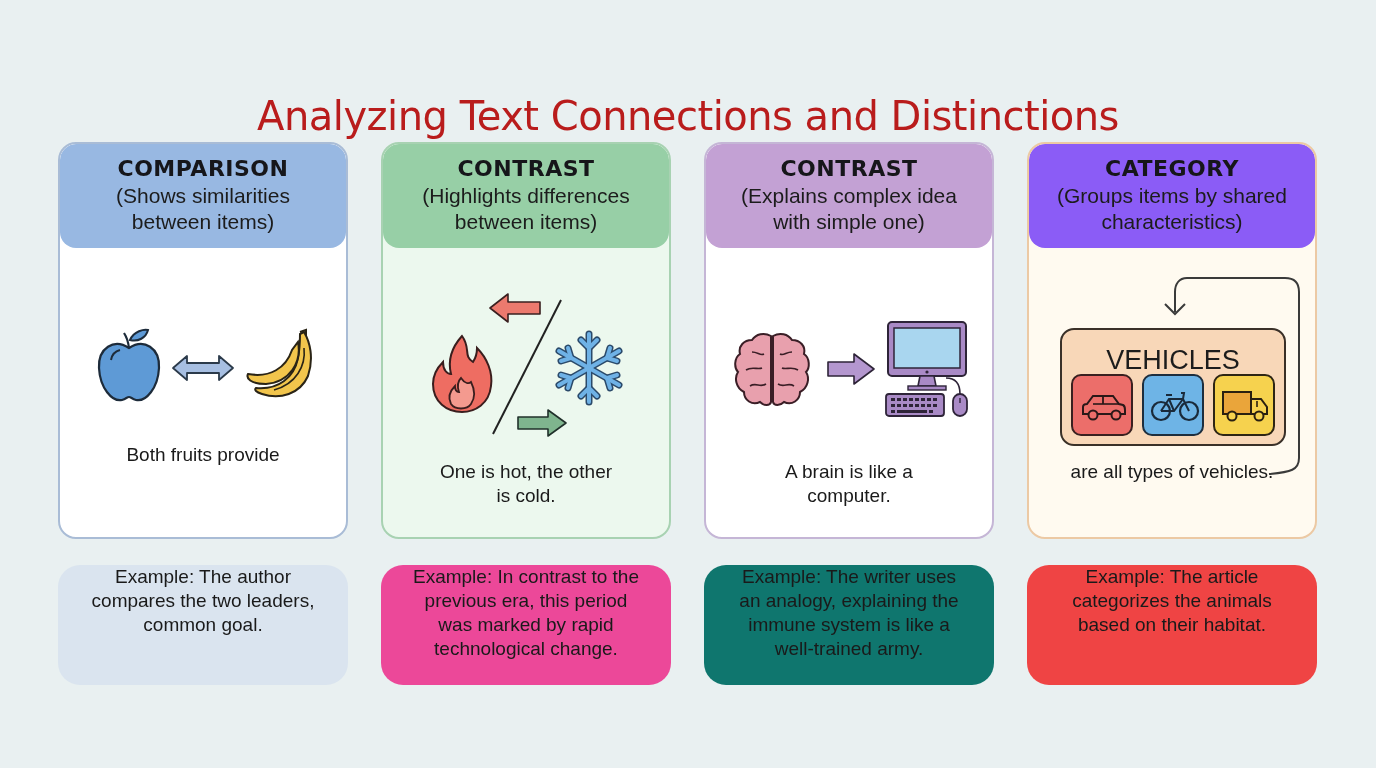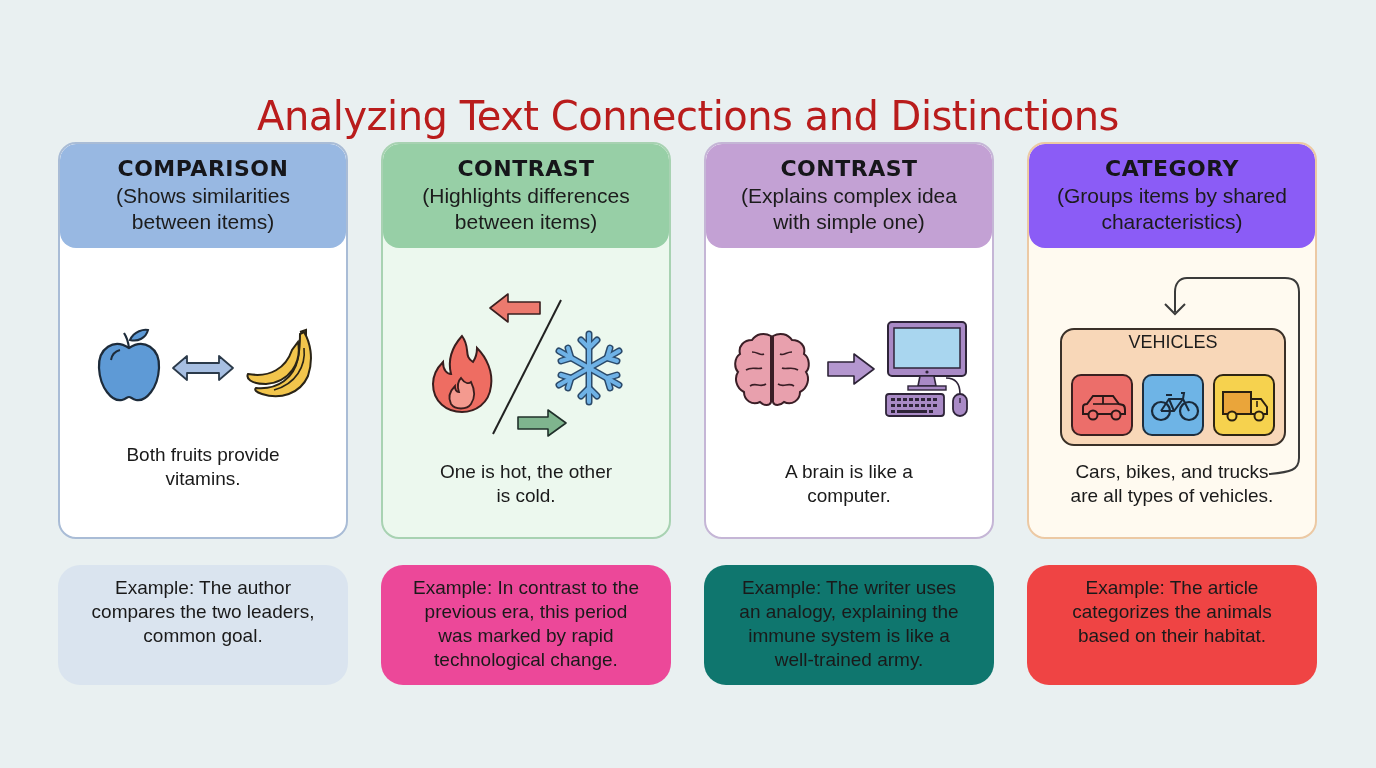--- a/index.html
+++ b/index.html
@@ -31,21 +31,21 @@
     font-size: 21px; line-height: 26px; margin-top: 2px; color: #1c1c1c;
   }
   .card-body { position: absolute; left: 0; right: 0; top: 104px; bottom: 0; }
   .caption {
     position: absolute; left: 10px; right: 10px; top: 316px;
     text-align: center; font-size: 19px; line-height: 24px; color: #1a1a1a;
   }
   .example {
     position: absolute; top: 565px; width: 290px; height: 120px;
     border-radius: 22px; text-align: center;
-    font-size: 19px; line-height: 24px; padding-top: 11px; color: #1a1a1a;
+    font-size: 19px; line-height: 24px; color: #1a1a1a;
   }
   svg { position: absolute; overflow: visible; }
 </style>
 </head>
 <body>
 
 <div class="title">Analyzing Text Connections and Distinctions</div>
 
 <div class="card" style="left:58px; border-color:#a9bcd6; background:#ffffff;">
   <div class="card-head" style="background:#98b8e2;">
@@ -69,21 +69,20 @@
     </svg>
 
     <svg style="left:184px; top:80px;" width="72" height="76" viewBox="0 0 72 76">
       <path d="M56 6 L60 4 C66 14 70 30 64 48 C56 66 36 72 18 66 C12 64 10 62 12 60 C34 62 50 50 54 30 C56 20 56 12 56 6 Z" fill="#f2c54c" stroke="#2a2416" stroke-width="2"></path>
       <path d="M54 14 C58 34 46 54 22 56 C6 56 2 50 4 46 C26 50 42 40 48 22 Z" fill="#f2c54c" stroke="#2a2416" stroke-width="2"></path>
       <path d="M60 20 C62 38 52 56 30 62" fill="none" stroke="#2a2416" stroke-width="1.6"></path>
       <path d="M56 4 L62 2 L62 8" fill="none" stroke="#2a2416" stroke-width="2"></path>
     </svg>
     <div class="caption" style="top:195px;">
       <div>Both fruits provide</div>
-      <div>vitamins.</div>
     </div>
   </div>
 </div>
 
 <div class="card" style="left:381px; border-color:#a8d2b2; background:#ecf8ee;">
   <div class="card-head" style="background:#97cfa6;">
     <div class="name">CONTRAST</div>
     <div class="desc">
       <div>(Highlights differences</div>
       <div>between items)</div>
@@ -204,21 +203,21 @@
       <div>(Groups items by shared</div>
       <div>characteristics)</div>
     </div>
   </div>
   <div class="card-body">
     <svg style="left:0; top:0;" width="290" height="240" viewBox="0 0 290 240">
       <path d="M240 226 C262 224 270 222 270 210 L270 44 C270 36 266 30 256 30 L158 30 C150 30 146 36 146 44 L146 64" fill="none" stroke="#3a3a3a" stroke-width="2"></path>
       <polyline points="136,56 146,66 156,56" fill="none" stroke="#3a3a3a" stroke-width="2"></polyline>
     </svg>
     <div style="position:absolute; left:31px; top:80px; width:226px; height:118px; background:#f8d7b8; border:2px solid #3a3028; border-radius:14px;">
-      <div style="text-align:center; font-size:18px; margin-top:2px; color:#1c1c1c;">VEHICLES</div>
+      <div style="text-align:center; font-size:27px; margin-top:15px; color:#1c1c1c;">VEHICLES</div>
       <div style="position:absolute; left:9px; top:44px; width:62px; height:62px; background:#ec6e6a; border:2px solid #3a2020; border-radius:10px;">
         <svg style="left:6px; top:16px;" width="50" height="30" viewBox="0 0 50 30">
           <path d="M4 22 L4 15 C4 13 6 12 8 12 L14 4 L34 4 L40 12 L44 13 C46 14 46 16 46 18 L46 22 Z" fill="#ec6e6a" stroke="#2a1818" stroke-width="2"></path>
           <line x1="24" y1="4" x2="24" y2="12" stroke="#2a1818" stroke-width="1.8"></line>
           <line x1="14" y1="12" x2="40" y2="12" stroke="#2a1818" stroke-width="1.6"></line>
           <circle cx="14" cy="23" r="4.5" fill="#ec6e6a" stroke="#2a1818" stroke-width="2"></circle>
           <circle cx="37" cy="23" r="4.5" fill="#ec6e6a" stroke="#2a1818" stroke-width="2"></circle>
         </svg>
       </div>
       <div style="position:absolute; left:80px; top:44px; width:62px; height:62px; background:#6eb4e6; border:2px solid #1e2e3e; border-radius:10px;">
@@ -236,21 +235,20 @@
         <svg style="left:6px; top:14px;" width="50" height="34" viewBox="0 0 50 34">
           <rect x="2" y="2" width="28" height="22" fill="#eaa53a" stroke="#2a2010" stroke-width="2"></rect>
           <path d="M30 9 L40 9 L46 17 L46 24 L30 24 Z" fill="#f6d24e" stroke="#2a2010" stroke-width="2"></path>
           <line x1="36" y1="11" x2="36" y2="17" stroke="#2a2010" stroke-width="1.6"></line>
           <circle cx="11" cy="26" r="4.5" fill="#f6d24e" stroke="#2a2010" stroke-width="2"></circle>
           <circle cx="38" cy="26" r="4.5" fill="#f6d24e" stroke="#2a2010" stroke-width="2"></circle>
         </svg>
       </div>
     </div>
     <div class="caption" style="top:212px;">
-      <div>Cars, bikes, and trucks</div>
       <div>are all types of vehicles.</div>
     </div>
   </div>
 </div>
 
 <div class="example" style="left:58px; background:#dae4ef;">
   <div>Example: The author</div>
   <div>compares the two leaders,</div>
   <div>common goal.</div>
 </div>

